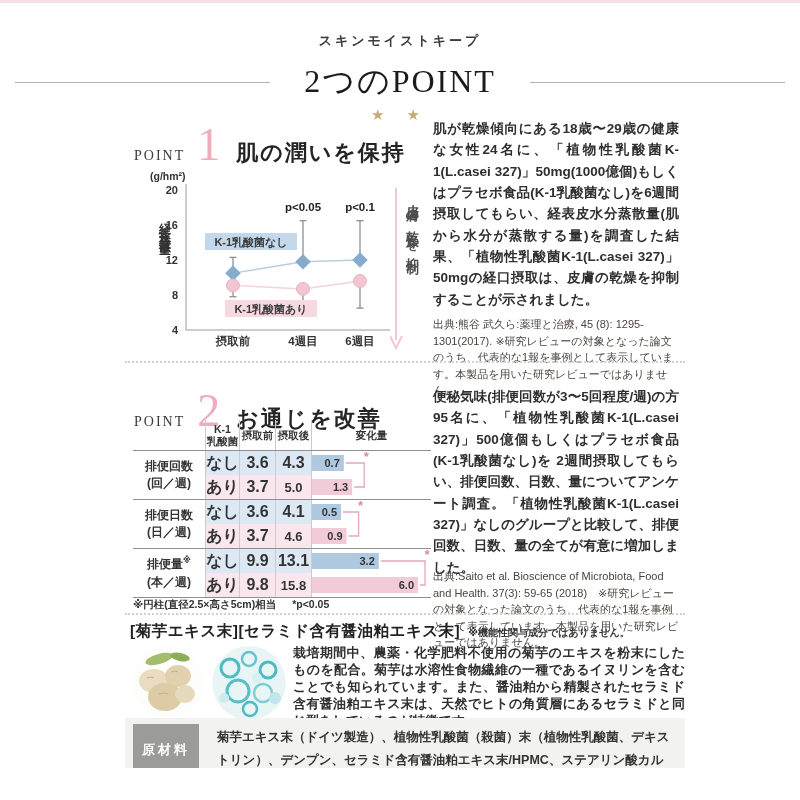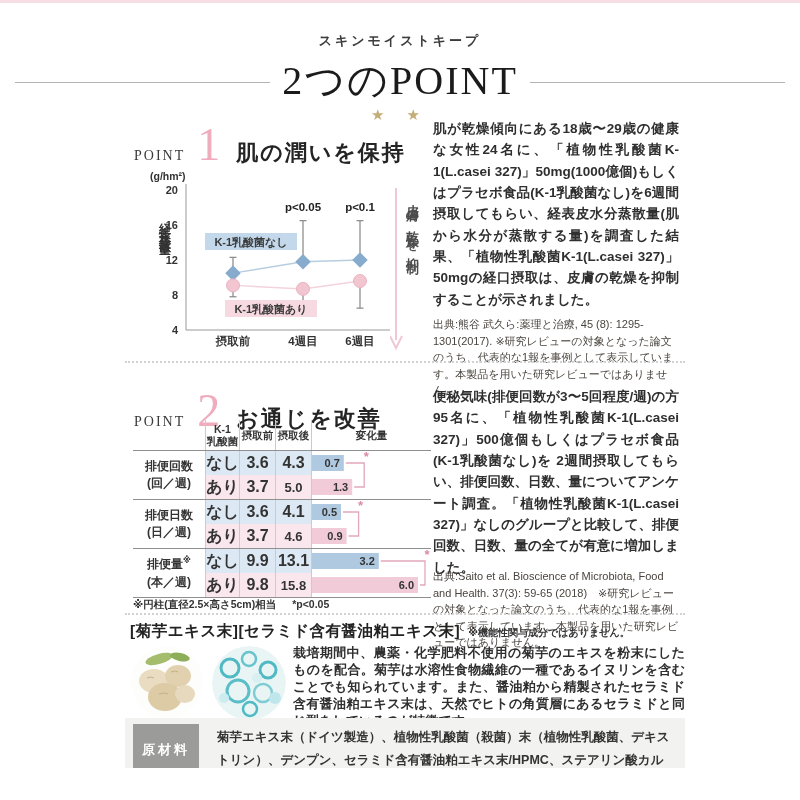--- a/index.html
+++ b/index.html
@@ -8,21 +8,21 @@
   .top-strip{position:absolute;top:0;left:0;width:800px;height:3px;background:#f6dee3;}
 
   
   .hdr{position:absolute;top:32px;left:0;width:800px;text-align:center;}
   .hdr-sub{font-size:13px;letter-spacing:3px;color:#3c3c3c;font-weight:600;}
   .hdr-title-row{position:relative;margin-top:8px;height:46px;}
   .hdr-line{position:absolute;top:24px;border-top:1px solid #b3b3b3;}
   .hdr-line.l{left:15px;right:calc(50% + 130px);}
   .hdr-line.r{right:15px;left:calc(50% + 130px);}
   .hdr-title{display:inline-block;font-family:"Liberation Serif","DejaVu Serif",serif;
-             font-size:40px;color:#1b1b1b;letter-spacing:2px;line-height:46px;}
+             font-size:32px;color:#1b1b1b;letter-spacing:2px;line-height:46px;}
   .hdr-stars{margin-top:2px;font-size:15px;letter-spacing:9px;color:#c5ad78;}
 
   
   .pt-hdr{position:absolute;left:134px;display:flex;align-items:baseline;}
   .pt-word{font-family:"Liberation Serif","DejaVu Serif",serif;font-size:14px;
            letter-spacing:2px;color:#3a3a3a;}
   .pt-num{font-family:"Liberation Serif","DejaVu Serif",serif;font-size:46px;
           color:#efacbd;margin:0 16px 0 12px;line-height:1;}
   .pt-title{font-family:Liberation Sans, sans-serif;font-size:22px;
             font-weight:600;color:#242424;letter-spacing:2px;}

